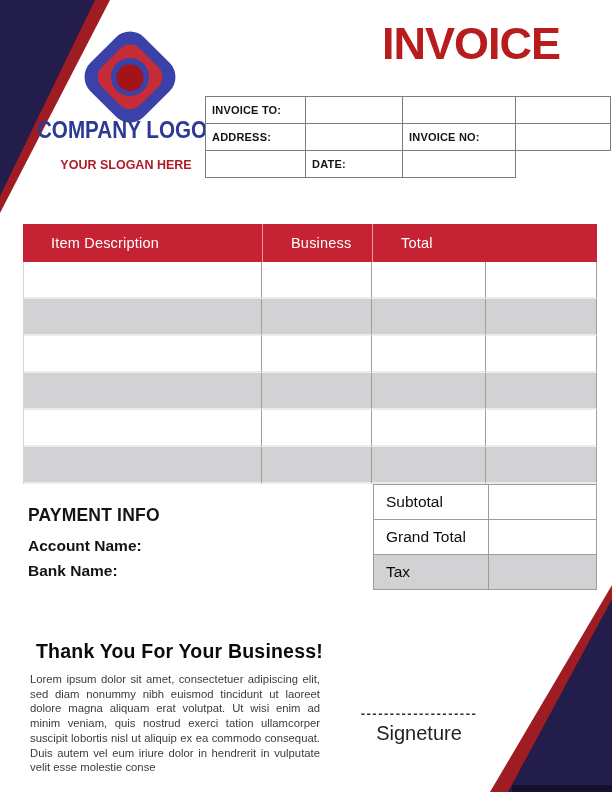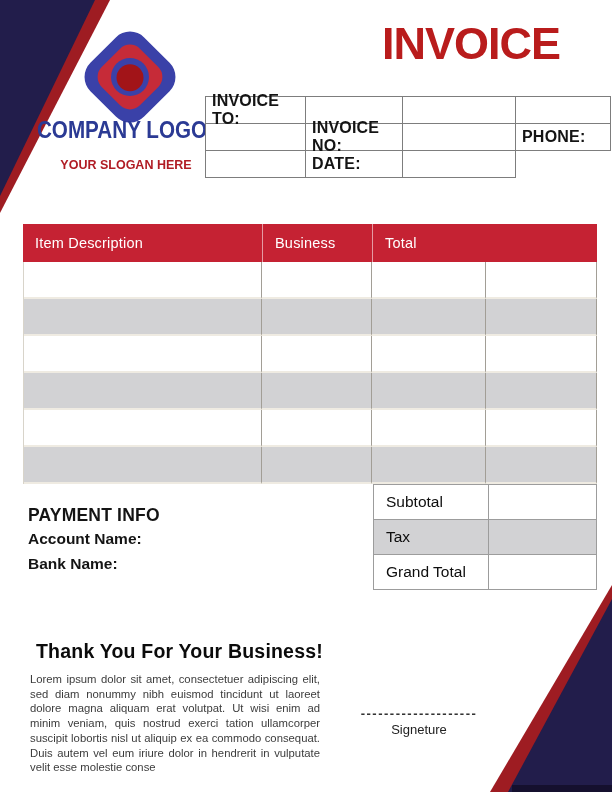--- a/index.html
+++ b/index.html
@@ -33,27 +33,27 @@
 
   .invoice-title{position:absolute;left:340px;top:18px;width:262px;text-align:center;
         font-size:45px;font-weight:800;color:#b91c1c;letter-spacing:-1px;}
 
   
   .info-table{position:absolute;left:205px;top:96px;display:grid;
         grid-template-columns:100px 97px 113px 95px;grid-auto-rows:27px;
         border-top:1px solid #7d7d7d;border-left:1px solid #7d7d7d;background:#fff;}
   .info-cell{border-right:1px solid #7d7d7d;border-bottom:1px solid #7d7d7d;
         display:flex;align-items:center;padding-left:6px;}
-  .info-label{font-weight:bold;font-size:16px;letter-spacing:.2px;color:#141414;}
+  .info-label{font-weight:bold;font-size:11px;letter-spacing:.2px;color:#141414;}
 
   
   .items{position:absolute;left:23px;top:224px;width:574px;}
   .items-header{display:grid;grid-template-columns:239px 110px 114px 111px;height:38px;
         background:#c52233;color:#fff;}
-  .hcell{display:flex;align-items:center;padding-left:12px;font-size:14.5px;font-weight:400;letter-spacing:.2px;}
+  .hcell{display:flex;align-items:center;padding-left:28px;font-size:14.5px;font-weight:400;letter-spacing:.2px;}
   .hcell + .hcell{border-left:1px solid rgba(255,255,255,.55);}
   .items-body{border-left:1px solid #d8d4ca;}
   .trow{display:grid;grid-template-columns:238px 110px 114px 111px;height:37px;}
   .trow.white{background:#ffffff;}
   .trow.gray{background:#d2d2d4;}
   .tcell{border-right:1px solid #a29e96;border-bottom:2px solid #efebe2;font-size:13px;
         display:flex;align-items:center;padding-left:10px;}
 
   
   .totals{position:absolute;left:373px;top:484px;width:224px;}
@@ -61,31 +61,31 @@
         border:1px solid #9c9c9c;border-top:none;gap:40px;}
   .totals-row:first-child{border-top:1px solid #9c9c9c;}
   .totals-row.white{background:#fff;}
   .totals-row.gray{background:#d2d2d4;}
   .totals-label{display:flex;align-items:center;padding-left:12px;font-size:15.5px;color:#0d0d0d;
         border-right:1px solid #9c9c9c;}
   .totals-value{display:flex;align-items:center;padding-left:8px;font-size:13px;}
 
   
   .payment{position:absolute;left:28px;top:505px;}
-  .payment-title{font-size:17.5px;font-weight:700;color:#141414;margin-bottom:4px;letter-spacing:.2px;}
+  .payment-title{font-size:17.5px;font-weight:700;color:#141414;margin-bottom:11px;letter-spacing:.2px;}
   .payment-field{font-size:15.5px;font-weight:700;color:#141414;margin-bottom:7px;}
 
   
   .thanks-title{position:absolute;left:36px;top:640px;font-size:19.5px;font-weight:800;color:#0b0b0b;letter-spacing:.2px;}
   .thanks-body{position:absolute;left:30px;top:672px;width:290px;font-size:11.3px;line-height:14.7px;
         color:#3c3c3c;text-align:justify;}
   .sig-dashes{position:absolute;left:357px;top:706px;width:124px;text-align:center;
         font-size:13px;font-weight:bold;letter-spacing:1.5px;color:#333;}
   .sig-label{position:absolute;left:357px;top:722px;width:124px;text-align:center;
-        font-size:13px;color:#222;}
+        font-size:20px;color:#222;}
 </style>
 </head>
 <body>
 
 <div class="page">
 
   <div class="tl-red"></div>
   <div class="tl-navy"></div>
 
   <div class="logo">
@@ -99,25 +99,25 @@
   <div class="slogan">YOUR SLOGAN HERE</div>
 
   <div class="invoice-title">INVOICE</div>
 
   <div class="info-table">
     <div class="info-cell info-label">INVOICE TO:</div>
     <div class="info-cell"></div>
     <div class="info-cell"></div>
     <div class="info-cell"></div>
 
+    <div class="info-cell info-label">ADDRESS:</div>
     <div class="info-cell"></div>
     <div class="info-cell info-label">INVOICE NO:</div>
     <div class="info-cell"></div>
 
-    <div class="info-cell info-label">PHONE:</div>
     <div class="info-cell"></div>
     <div class="info-cell info-label">DATE:</div>
     <div class="info-cell"></div>
   </div>
 
   <div class="items">
     <div class="items-header">
       <div class="hcell">Item Description</div>
       <div class="hcell">Business</div>
       <div class="hcell">Total</div>
@@ -160,26 +160,26 @@
           <div class="tcell"></div>
         </div>
       </div>
   </div>
 
   <div class="totals">
     <div class="totals-row white">
       <div class="totals-label">Subtotal</div>
       <div class="totals-value"></div>
     </div>
+    <div class="totals-row white">
+      <div class="totals-label">Grand Total</div>
+      <div class="totals-value"></div>
+    </div>
     <div class="totals-row gray">
       <div class="totals-label">Tax</div>
-      <div class="totals-value"></div>
-    </div>
-    <div class="totals-row white">
-      <div class="totals-label">Grand Total</div>
       <div class="totals-value"></div>
     </div>
   </div>
 
   <div class="payment">
     <div class="payment-title">PAYMENT INFO</div>
     <div class="payment-field">Account Name:</div>
     <div class="payment-field">Bank Name:</div>
   </div>
 

